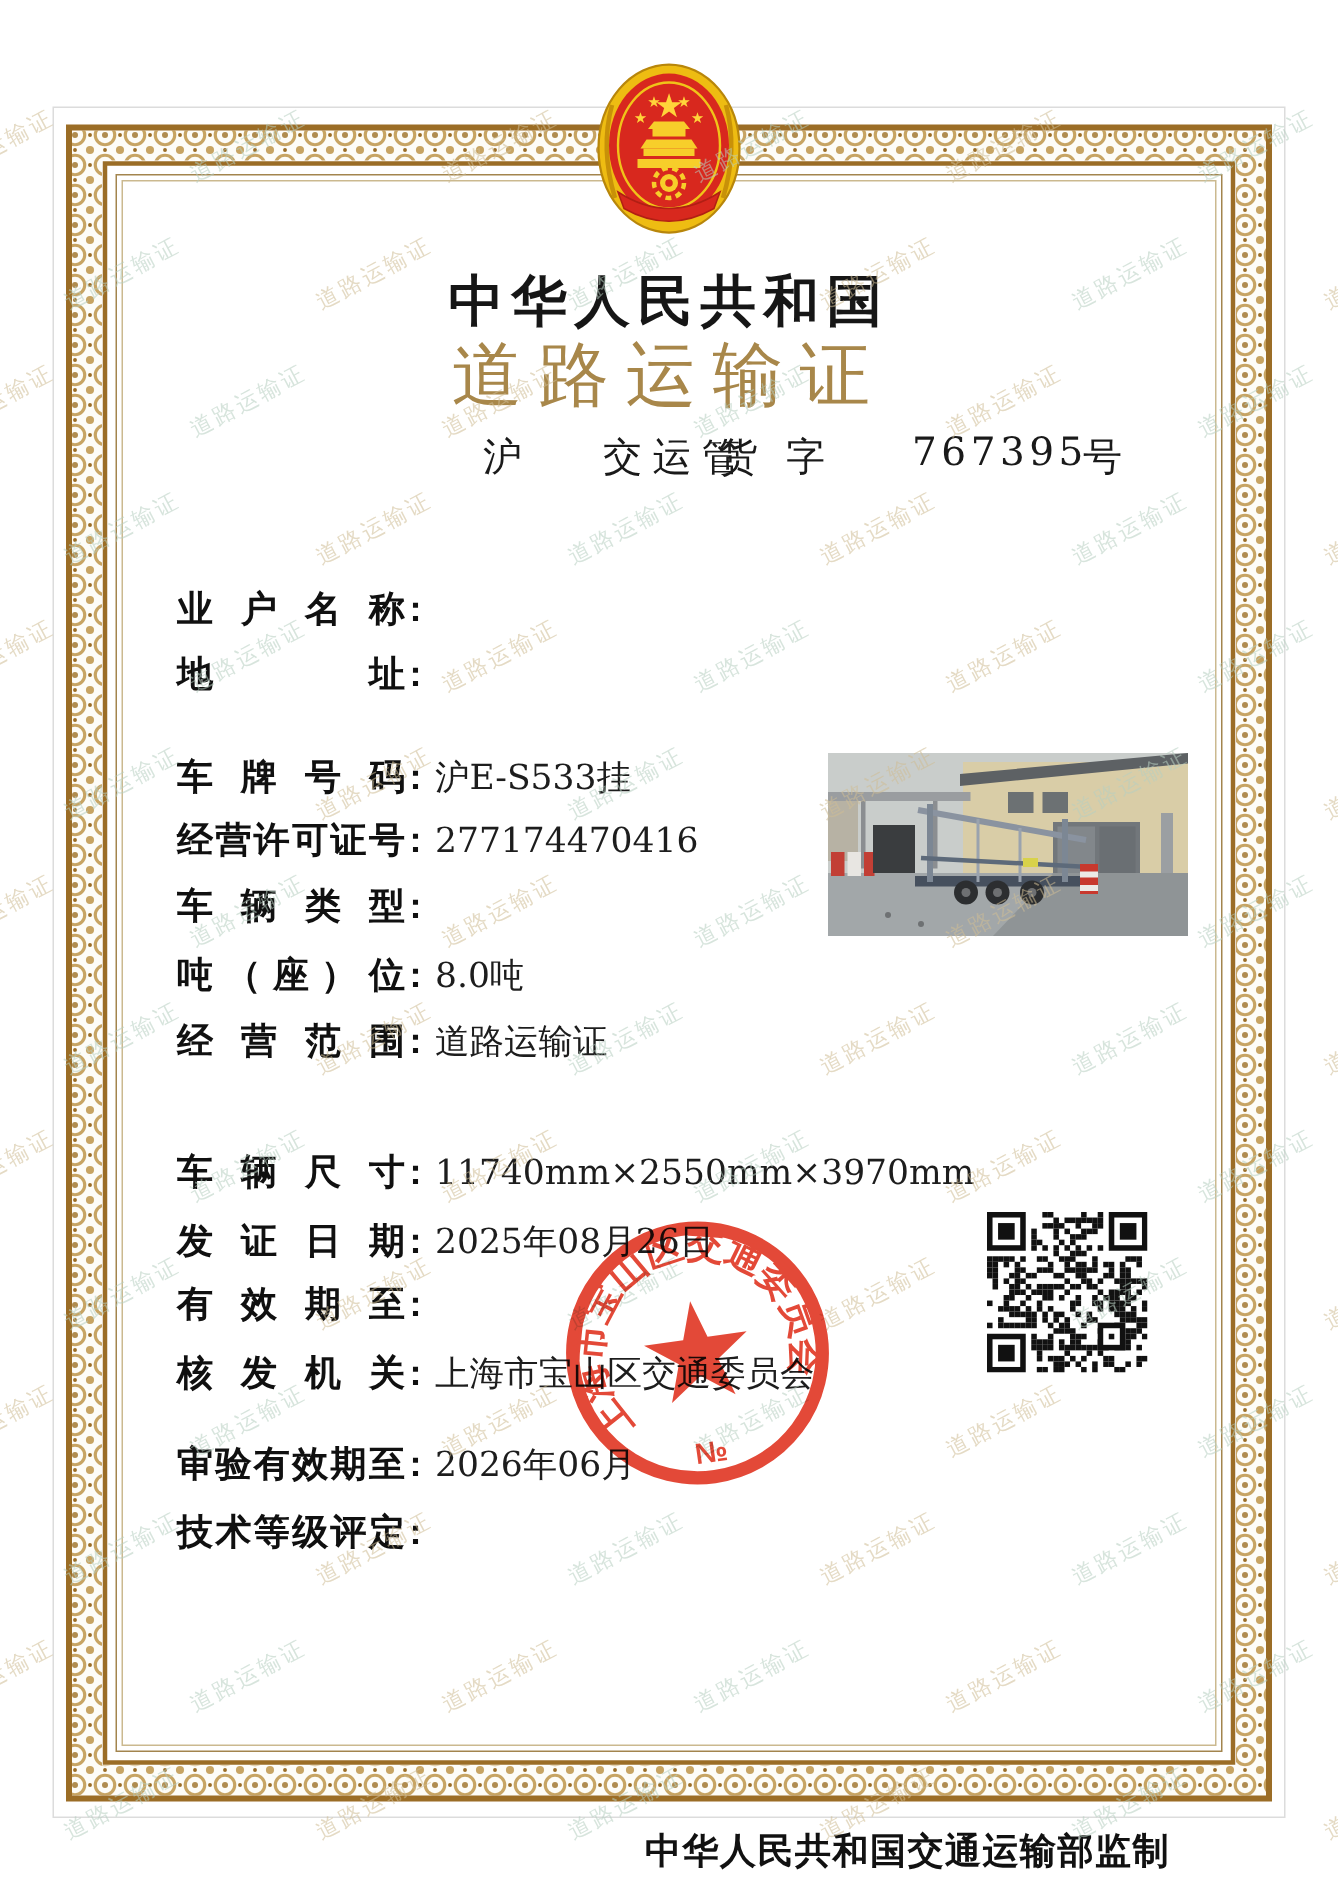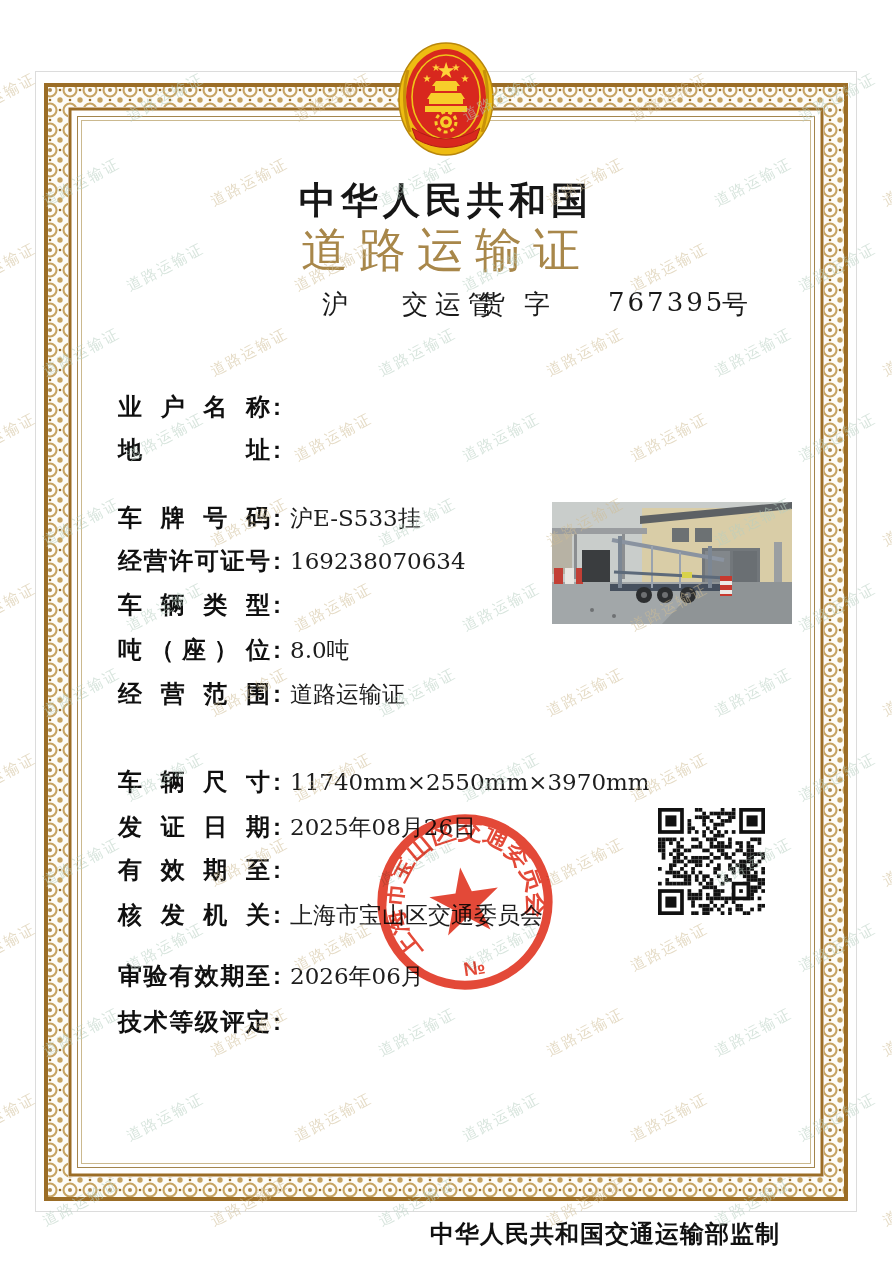--- a/index.html
+++ b/index.html
@@ -221,21 +221,21 @@
       <div class="frow">
         <span class="flabel">
           <span>经</span>
           <span>营</span>
           <span>许</span>
           <span>可</span>
           <span>证</span>
           <span>号</span>
         </span>
         <span class="fcolon">:</span>
-        <span class="fvalue">169238070634</span>
+        <span class="fvalue">277174470416</span>
       </div>
       <div class="frow">
         <span class="flabel">
           <span>车</span>
           <span>辆</span>
           <span>类</span>
           <span>型</span>
         </span>
         <span class="fcolon">:</span>
       </div>

